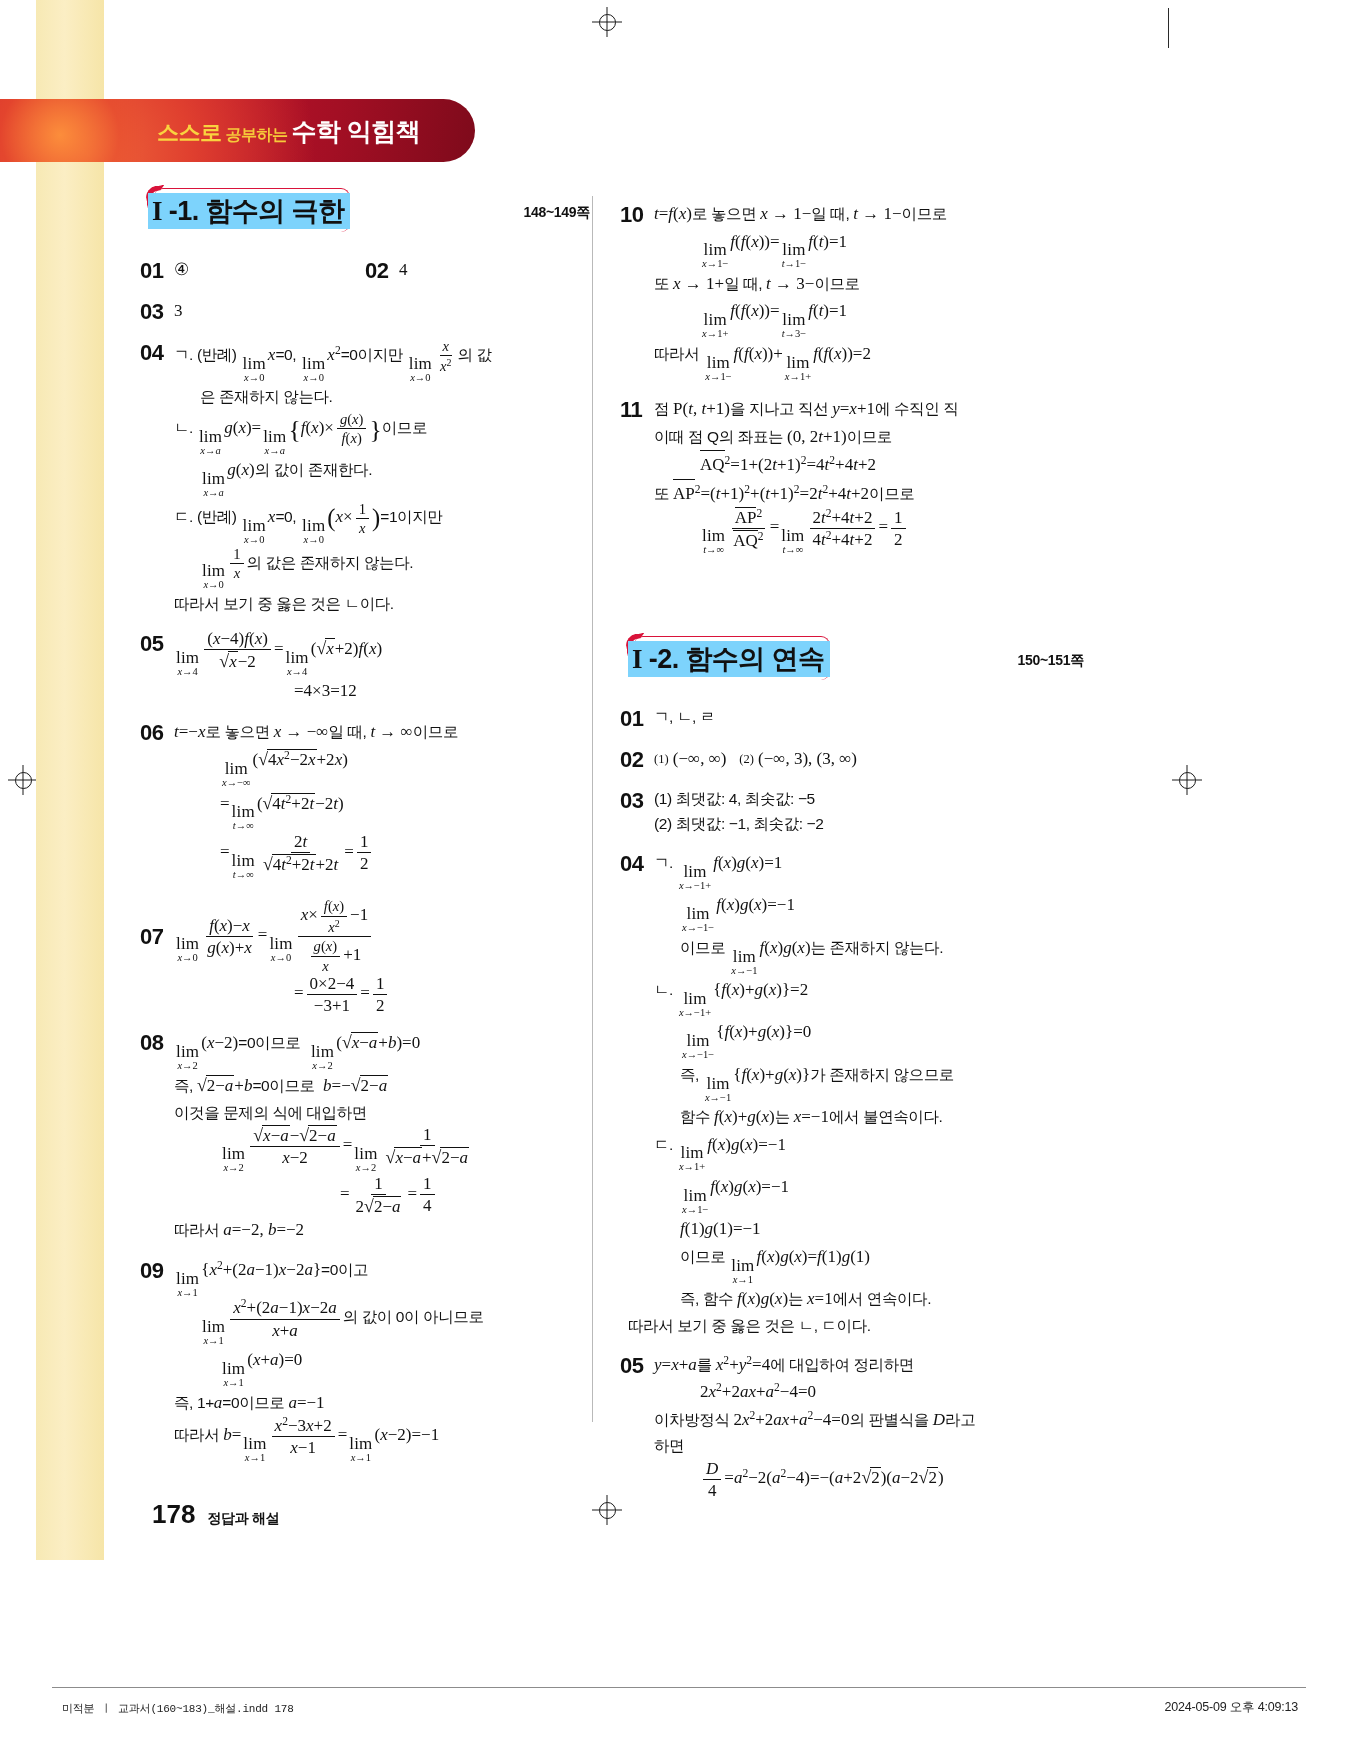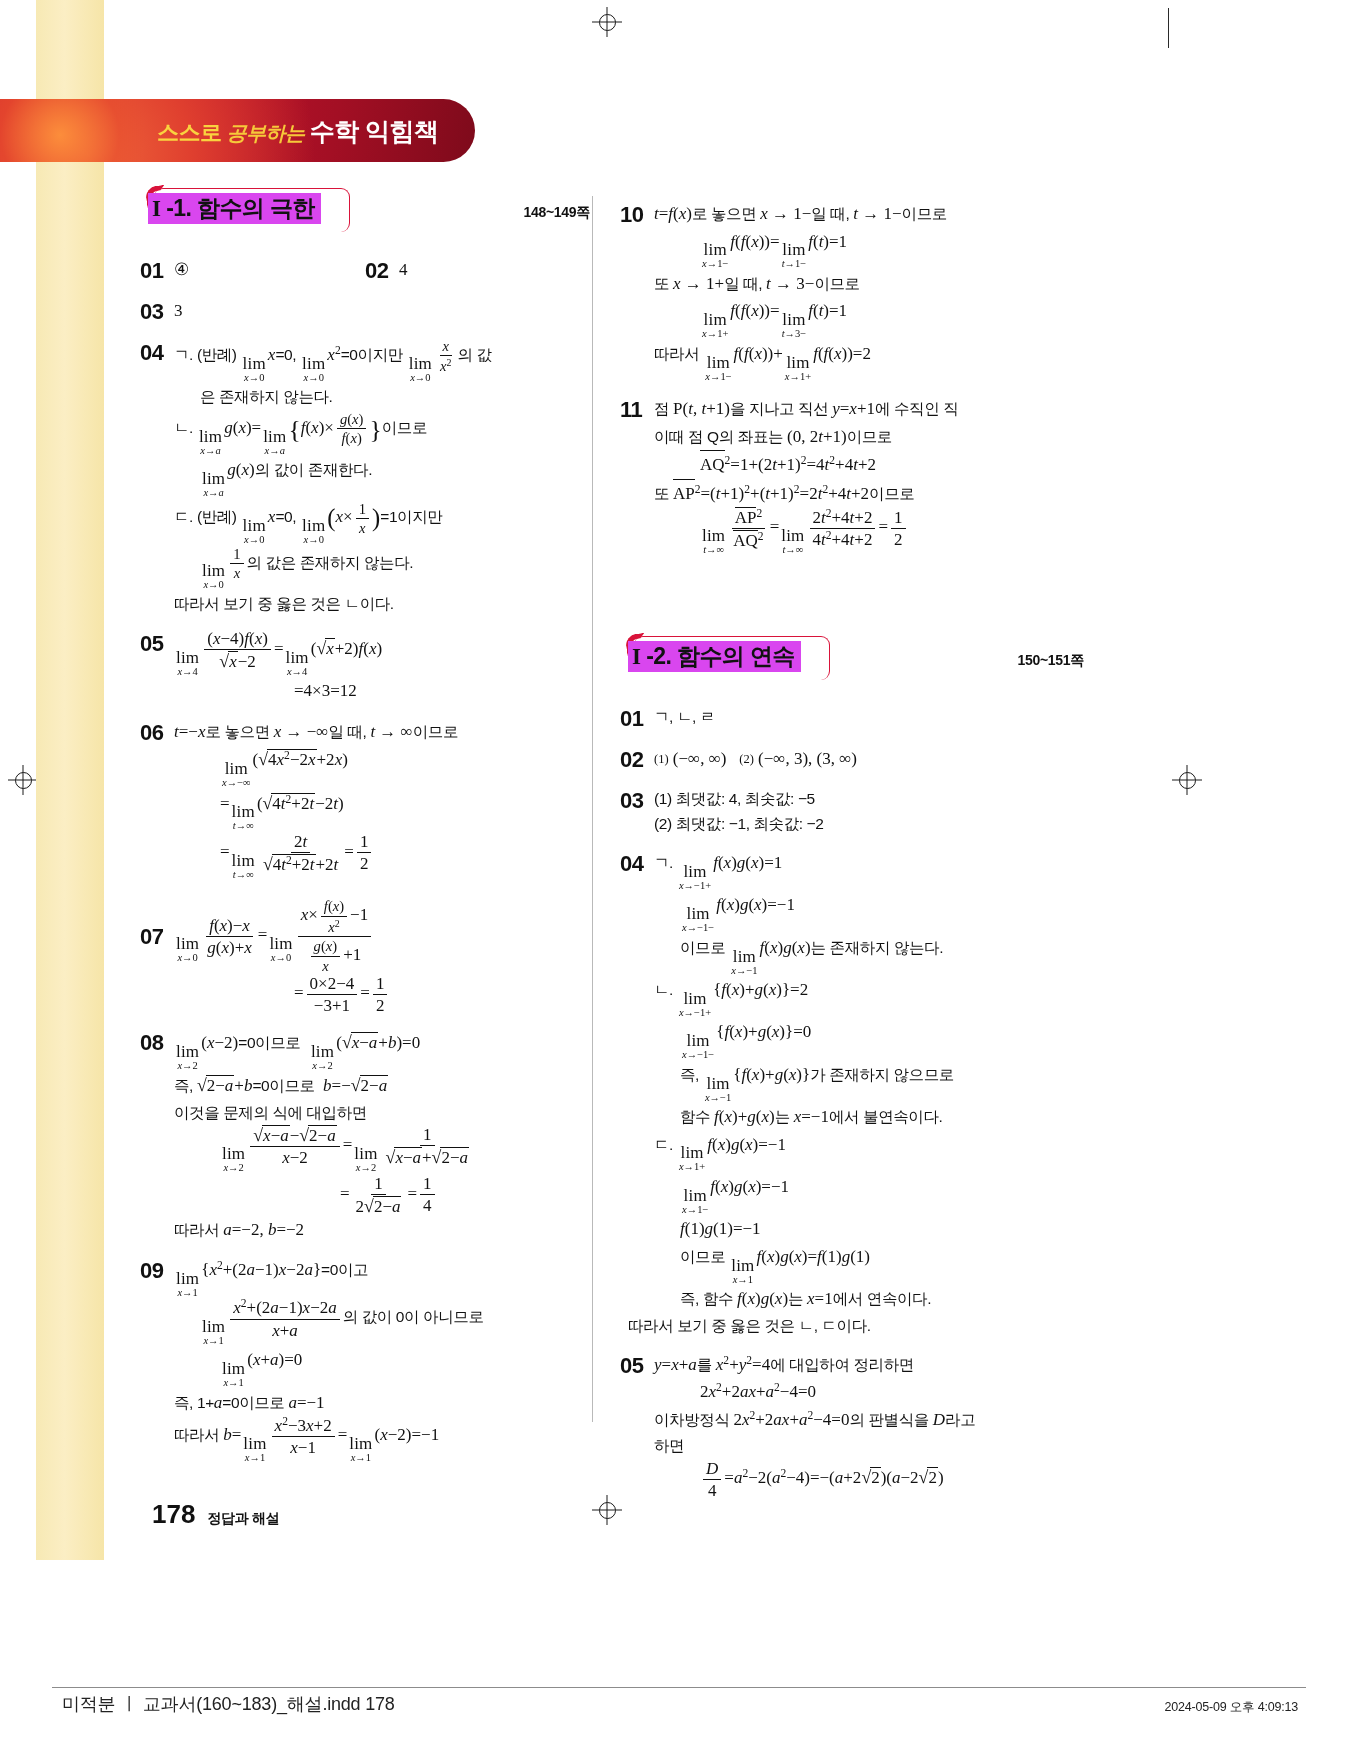--- a/index.html
+++ b/index.html
@@ -42,21 +42,21 @@
   .banner .gloss {
     position: absolute; left: -30px; top: -34px; width: 180px; height: 140px;
     border-radius: 50%;
     background: radial-gradient(circle at 50% 50%, rgba(255,150,60,.85) 0%, rgba(230,70,40,.35) 52%, rgba(200,20,40,0) 74%);
   }
   .banner-text {
     position: absolute; left: 157px; top: 50%; transform: translateY(-50%);
     white-space: nowrap; font-family: "Liberation Sans", sans-serif; font-weight: 700;
   }
   .bt-y { color: #f9d33f; font-size: 22px; letter-spacing: -.5px; }
-  .bt-y2 { color: #f6c93a; font-size: 20px; letter-spacing: -.5px; font-style: italic; }
+  .bt-y2 { color: #f6c93a; font-size: 16px; letter-spacing: -.5px; }
   .bt-w { color: #ffffff; font-size: 25px; letter-spacing: -.5px; }
 
   
   .col { position: absolute; top: 186px; width: 450px; }
   .col-left { left: 140px; }
   .col-right { left: 620px; }
   .col-divider {
     position: absolute; left: 592px; top: 196px; width: 1px; height: 1226px;
     background: #b9b9b9;
   }
@@ -70,22 +70,22 @@
   }
   .sec-hook {
     position: absolute; left: 6px; top: 0px; width: 20px; height: 22px;
     border: 5px solid #d9133a; border-right-color: transparent;
     border-bottom-color: transparent; border-radius: 12px 0 0 0;
     transform: rotate(-8deg);
   }
   .sec-title {
     position: absolute; left: 8px; top: 7px;
     font-family: "Liberation Sans", sans-serif; font-weight: 700;
-    font-size: 23px; color: #111; letter-spacing: -.6px; white-space: nowrap;
-    background: #d946ef; padding: 0 6px 0 4px;
+    font-size: 27px; color: #111; letter-spacing: -.6px; white-space: nowrap;
+    background: #7dd3fc; padding: 0 6px 0 4px;
   }
   .sec-title .rn { font-family: "Liberation Serif", serif; font-weight: 700; }
   .sec-pages {
     position: absolute; right: 0; top: 18px;
     font-family: "Liberation Sans", sans-serif; font-weight: 700;
     font-size: 14px; color: #111; letter-spacing: -.3px;
   }
   .col-right .sec-pages { right: -14px; }
 
   
@@ -137,21 +137,21 @@
     font-family: "Liberation Sans", sans-serif; font-weight: 700;
     font-size: 26px; color: #111;
   }
   .page-lbl {
     font-family: "Liberation Sans", sans-serif; font-weight: 700;
     font-size: 14px; color: #111; margin-left: 12px; letter-spacing: -.3px;
   }
   .foot-rule { position: absolute; left: 52px; right: 52px; bottom: 54px; height: 1px; background: #8c8c8c; }
   .foot-left {
     position: absolute; left: 62px; bottom: 26px;
-    font-family: Liberation Sans, sans-serif; font-size: 18px; color: #222; letter-spacing: -.2px;
+    font-family: Liberation Mono, monospace; font-size: 11px; color: #222; letter-spacing: -.2px;
   }
   .foot-right {
     position: absolute; right: 60px; bottom: 26px;
     font-family: "Liberation Sans", sans-serif; font-size: 12.5px; color: #222; letter-spacing: -.2px;
   }
 </style>
 </head>
 <body>
 
 <div class="page">

